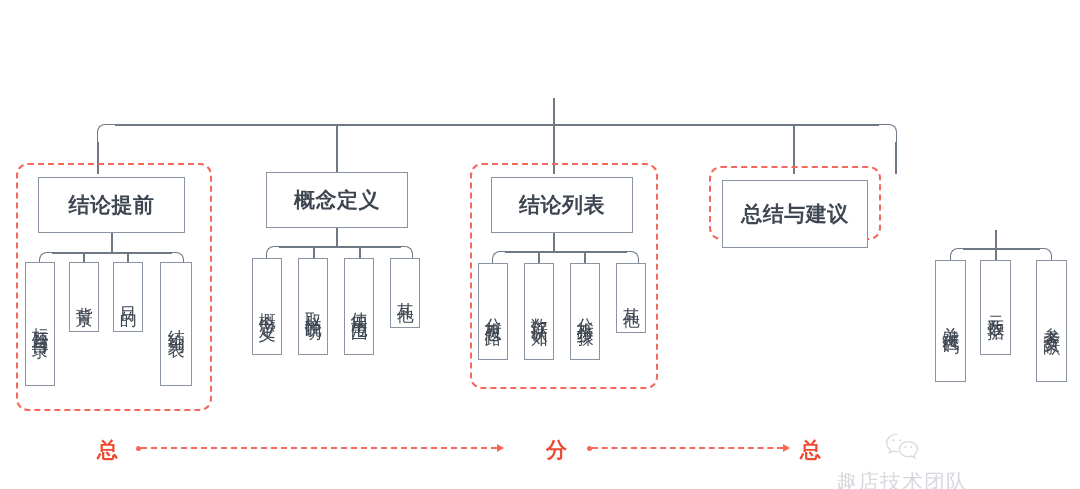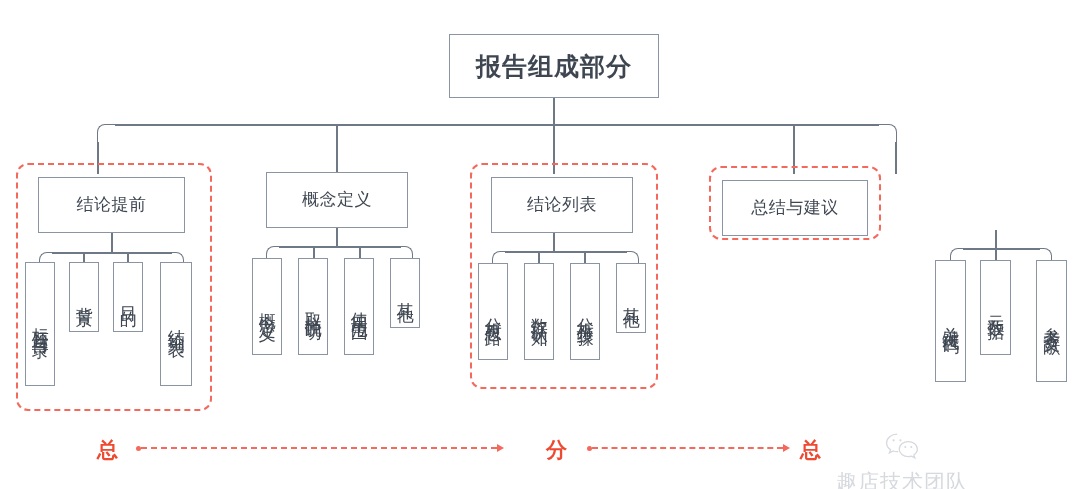--- a/index.html
+++ b/index.html
@@ -36,22 +36,22 @@
     line-height: 1.15;
   }
 
   .node.root {
     font-size: 25px;
     font-weight: bold;
     letter-spacing: 1px;
   }
 
   .node.branch {
-    font-size: 17px;
-    font-weight: normal;
+    font-size: 21px;
+    font-weight: bold;
     letter-spacing: 0.5px;
   }
 
   
   .node.leaf {
     font-size: 17px;
     font-weight: normal;
     writing-mode: vertical-rl;
     text-orientation: upright;
     letter-spacing: 4px;
@@ -130,21 +130,20 @@
     letter-spacing: 1px;
     user-select: none;
   }
   .watermark svg { display: block; }
 </style>
 </head>
 <body>
 
 <div id="canvas">
 
-  <div class="node root" style="left:449px; top:34px; width:210px; height:64px;">报告组成部分</div>
 
   <div class="vline" style="left:553px; top:98px; height:26px;"></div>
 
   <div class="elbow tl" style="left:97px; top:124px; width:20px; height:20px;"></div>
   <div class="hline" style="left:115px; top:124px; width:764px;"></div>
   <div class="elbow tr" style="left:877px; top:124px; width:20px; height:20px;"></div>
 
   <div class="vline" style="left:97px; top:142px; height:32px;"></div>
   <div class="vline" style="left:336px; top:124px; height:50px;"></div>
   <div class="vline" style="left:553px; top:124px; height:50px;"></div>
@@ -193,21 +192,21 @@
   <div class="vline" style="left:492px; top:263px; height:8px;"></div>
   <div class="vline" style="left:538px; top:251px; height:20px;"></div>
   <div class="vline" style="left:584px; top:251px; height:20px;"></div>
   <div class="vline" style="left:638px; top:263px; height:8px;"></div>
 
   <div class="node leaf" style="left:478px; top:263px; width:30px; height:97px;">分析思路</div>
   <div class="node leaf" style="left:524px; top:263px; width:30px; height:97px;">数据认知</div>
   <div class="node leaf" style="left:570px; top:263px; width:30px; height:97px;">分析步骤</div>
   <div class="node leaf" style="left:616px; top:263px; width:30px; height:70px;">其他</div>
 
-  <div class="node branch" style="left:722px; top:180px; width:146px; height:56px;">总结与建议</div>
+  <div class="node branch" style="left:722px; top:180px; width:146px; height:68px;">总结与建议</div>
 
   <div class="vline" style="left:995px; top:230px; height:18px;"></div>
   <div class="elbow tl" style="left:950px; top:248px; width:14px; height:14px;"></div>
   <div class="hline" style="left:963px; top:248px; width:77px;"></div>
   <div class="elbow tr" style="left:1038px; top:248px; width:14px; height:14px;"></div>
   <div class="vline" style="left:950px; top:260px; height:8px;"></div>
   <div class="vline" style="left:995px; top:248px; height:20px;"></div>
   <div class="vline" style="left:1051px; top:260px; height:8px;"></div>
 
   <div class="node leaf" style="left:935px; top:260px; width:31px; height:122px;">关键代码</div>

